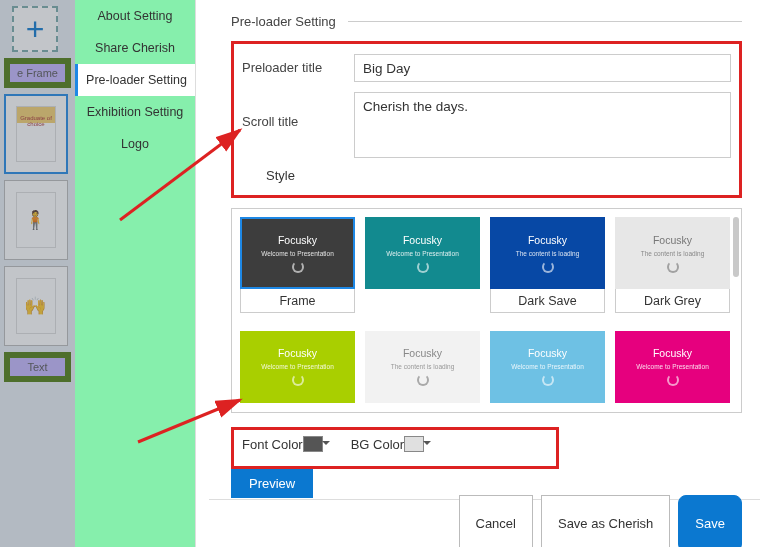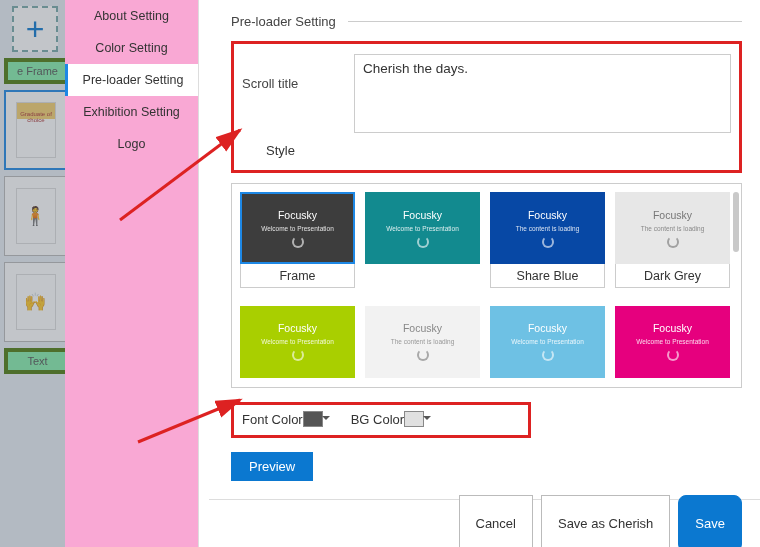--- a/index.html
+++ b/index.html
@@ -2,62 +2,62 @@
 <html><head>
 <meta charset="utf-8">
 <style>
   * { box-sizing: border-box; margin: 0; padding: 0; font-family: "Segoe UI", Arial, sans-serif; }
   body { width: 760px; height: 547px; overflow: hidden; background: #fff; position: relative; }
 
   
   .left-strip { position: absolute; left: 0; top: 0; width: 75px; height: 547px; background: #e8eef4; overflow: hidden; }
   .left-strip::after { content:""; position:absolute; inset:0; background: rgba(80,90,100,0.35); pointer-events:none; }
   .big-plus { width:46px; height:46px; border:2px dashed #7aa; margin:6px 4px 6px 12px; display:flex; align-items:center; justify-content:center; color:#0b78d0; font-size:32px; font-weight:300; background:#fff; }
-  .side-btn { font-size:11px; color:#555; background:#86efac; border:4px solid #4d7c0f; padding:3px 4px; margin:4px; text-align:center; }
+  .side-btn { font-size:11px; color:#555; background:#c4b5fd; border:6px solid #4d7c0f; padding:3px 4px; margin:4px; text-align:center; }
   .thumb-slot { width:64px; height:80px; background:#fff; border:1px solid #bbb; margin:6px 4px; position:relative; display:flex; align-items:center; justify-content:center; }
   .thumb-slot.sel { border:2px solid #1e88e5; }
   .thumb-inner { width:40px; height:56px; background:linear-gradient(#f4d06f,#f4d06f 30%,#fff 30%,#fff); border:1px solid #ddd; font-size:6px; text-align:center; padding-top:8px; color:#a33; }
   .thumb-generic { width:40px; height:56px; background:#fff; border:1px solid #ddd; display:flex; align-items:center; justify-content:center; font-size:18px; color:#3a7; }
 
   
-  .sidebar { position:absolute; left:65px; top:0; width:134px; height:547px; background:#f9a8d4; border-right:1px solid #ddd; }
+  .sidebar { position:absolute; left:75px; top:0; width:121px; height:547px; background:#86efac; border-right:1px solid #ddd; }
   .sidebar .item { height:32px; line-height:32px; text-align:center; font-size:12.5px; color:#333; cursor:pointer; }
   .sidebar .item.active { background:#fff; border-left:3px solid #1e88e5; }
 
   
   .main { position:absolute; left:209px; top:0; right:0; height:547px; padding:14px 18px 0 22px; }
   .section-title { font-size:13px; color:#444; display:flex; align-items:center; gap:12px; margin-bottom:12px; }
   .section-title .line { flex:1; height:1px; background:#ccc; }
 
   .fieldset-box { border:3px solid #d22; padding:10px 8px 12px 8px; position:relative; }
   .row { display:flex; align-items:flex-start; margin-bottom:10px; }
   .row label { width:112px; font-size:13px; color:#444; padding-top:6px; }
   .text-input { flex:1; height:28px; border:1px solid #ccc; padding:4px 8px; font-size:13.5px; color:#333; }
-  .textarea { flex:1; height:79px; border:1px solid #ccc; padding:6px 8px; font-size:13.5px; color:#333; resize:none; font-family:inherit; }
+  .textarea { flex:1; height:66px; border:1px solid #ccc; padding:6px 8px; font-size:13.5px; color:#333; resize:none; font-family:inherit; }
   .style-label { font-size:13px; color:#333; margin-left:24px; }
 
   
   .style-grid-wrap { border:1px solid #ccc; margin-top:10px; padding:8px 8px 2px 8px; position:relative; display:flex; gap:10px; flex-wrap:wrap; height:205px; overflow:hidden; }
   .style-card { width:115px; }
   .style-preview { width:115px; height:72px; display:flex; flex-direction:column; align-items:center; justify-content:center; color:#fff; font-size:9px; gap:4px; }
   .style-preview .brand { font-size:10.5px; }
   .style-preview .sub { font-size:6.5px; opacity:0.85; }
   .style-preview .spinner { width:12px; height:12px; border:2px solid rgba(255,255,255,0.6); border-top-color:rgba(255,255,255,0.1); border-radius:50%; }
   .style-name { text-align:center; font-size:12.5px; color:#333; background:#fff; border:1px solid #ccc; border-top:none; height:24px; line-height:24px; }
   .style-card.sel .style-preview { outline:2px solid #1e88e5; outline-offset:-2px; }
   .style-scroll { position:absolute; right:2px; top:8px; width:6px; height:60px; background:#c9c9c9; border-radius:3px; }
 
   
-  .color-row { display:flex; align-items:center; border:3px solid #d22; padding:6px 12px 8px 8px; margin-top:14px; width:300px; font-size:13px; color:#333; }
+  .color-row { display:flex; align-items:center; border:3px solid #d22; padding:6px 12px 14px 8px; margin-top:14px; width:328px; font-size:13px; color:#333; }
   .swatch { width:20px; height:16px; border:1px solid #888; position:relative; cursor:pointer; }
   .swatch::after { content:""; position:absolute; right:-8px; top:4px; border:4px solid transparent; border-top-color:#555; }
   .swatch-fc { background:#555; }
   .swatch-bg { background:#e0e0e0; }
 
-  .preview-btn { margin-top:14px; background:#0b78d0; color:#fff; border:none; padding:7px 18px; font-size:13px; cursor:pointer; }
+  .preview-btn { background:#0b78d0; color:#fff; border:none; padding:7px 18px; font-size:13px; cursor:pointer; }
 
   
   .footer { position:absolute; left:209px; right:0; bottom:0; height:48px; border-top:1px solid #ddd; display:flex; justify-content:flex-end; align-items:center; gap:8px; padding-right:18px; background:#fff; }
   .btn { padding:20px 16px; font-size:13px; border:1px solid #bbb; background:#fff; cursor:pointer; color:#333; }
   .btn.primary { background:#0b78d0; color:#fff; border-color:#0b78d0;border-radius:8px; }
 
   
   svg.anno { position:absolute; pointer-events:none; }
 </style>
 </head>
@@ -73,34 +73,38 @@
       <div class="thumb-generic">🧍</div>
     </div>
   <div class="thumb-slot">
       <div class="thumb-generic">🙌</div>
     </div>
   <div class="side-btn">Text</div>
 </div>
 
 <div class="sidebar">
   <div class="item">About Setting</div>
-  <div class="item">Color Setting</div>
+  <div class="item">Share Cherish</div>
   <div class="item active">Pre-loader Setting</div>
   <div class="item">Exhibition Setting</div>
   <div class="item">Logo</div>
 </div>
 
 <div class="main">
   <div class="section-title">
     <span>Pre-loader Setting</span>
     <span class="line"></span>
   </div>
 
   <div class="fieldset-box">
     <div class="row">
+      <label>Preloader title</label>
+      <input class="text-input" value="Big Day" style="">
+    </div>
+    <div class="row">
       <label style="padding-top:22px">Scroll title</label>
       <textarea class="textarea" style="">Cherish the days.</textarea>
     </div>
     <div class="style-label">Style</div>
   </div>
 
   <div class="style-grid-wrap">
 
     <div class="style-card sel">
         <div class="style-preview" style="background:#3d3d3d;color:#ffffff">
@@ -116,21 +120,21 @@
           <div class="sub">Welcome to Presentation</div>
           <div class="spinner" style="border-color:rgba(255,255,255,.6);border-top-color:transparent"></div>
         </div>
       </div>
       <div class="style-card">
         <div class="style-preview" style="background:#0748a5;color:#ffffff">
           <div class="brand">Focusky</div>
           <div class="sub">The content is loading</div>
           <div class="spinner" style="border-color:rgba(255,255,255,.6);border-top-color:transparent"></div>
         </div>
-        <div class="style-name">Share Blue</div>
+        <div class="style-name">Dark Save</div>
       </div>
       <div class="style-card">
         <div class="style-preview" style="background:#e7e7e7;color:#777777">
           <div class="brand">Focusky</div>
           <div class="sub">The content is loading</div>
           <div class="spinner" style="border-color:rgba(0,0,0,.3);border-top-color:transparent"></div>
         </div>
         <div class="style-name">Dark Grey</div>
       </div>
       <div class="style-card">

